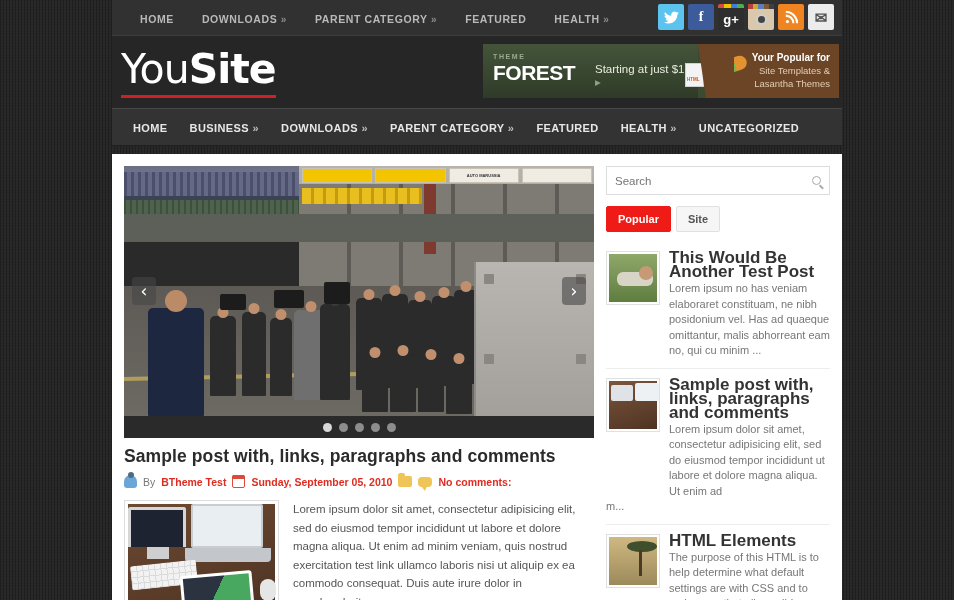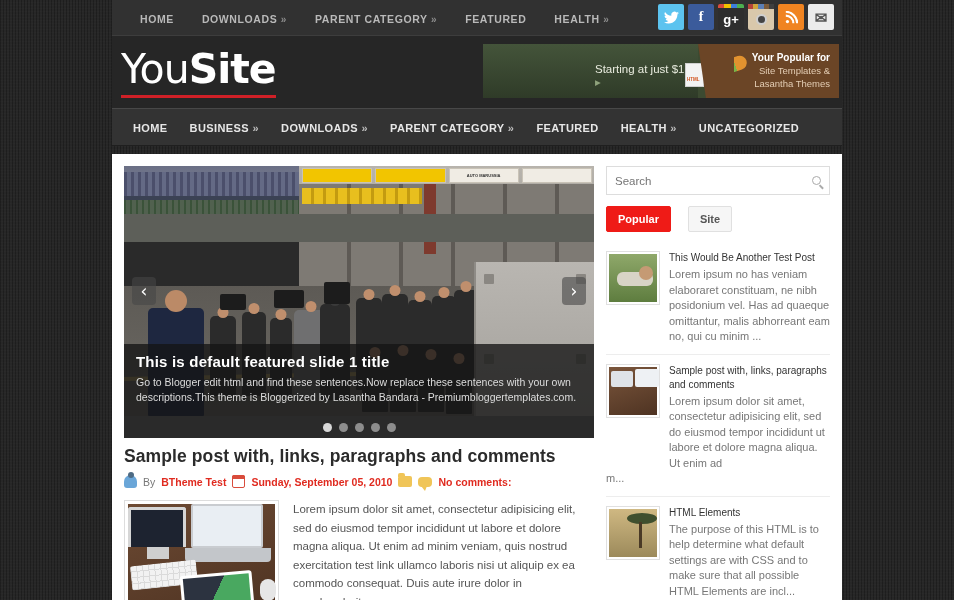--- a/index.html
+++ b/index.html
@@ -257,41 +257,41 @@
     background: #fff; margin-bottom: 11px;
   }
   .searchbox input {
     flex: 1; border: none; outline: none;
     font-size: 11.5px; color: #777;
     font-family: "Liberation Sans", sans-serif;
   }
   .mag { width: 9px; height: 9px; border: 1.5px solid #aaa; border-radius: 50%; position: relative; }
   .mag::after { content:""; position:absolute; right:-4px; bottom:-3px; width:5px; height:1.5px; background:#aaa; transform:rotate(45deg);}
 
-  .tabs { display: flex; gap: 17px; margin-bottom: 10px; }
+  .tabs { display: flex; gap: 5px; margin-bottom: 10px; }
   .tab {
     font-size: 11px; padding: 6px 11px; cursor: pointer;
     border: 1px solid #e0e0e0; background: #f6f6f6; color: #555; font-weight: bold;
     border-radius: 2px;
   }
   .tab.active { background: #ef1b17; border-color: #ef1b17; color: #fff; }
 
   .pitem { display: flex; gap: 9px; padding: 9px 0; border-bottom: 1px solid #ededed; }
   .pthumb { flex: 0 0 54px; height: 54px; border: 1px solid #e0e0e0; padding: 2px; background: #fff; position: relative; overflow: hidden;}
   .pt-in { position: absolute; inset: 2px; }
   .pt-pushup { background: linear-gradient(180deg,#8fa86a,#5e7d3f); }
   .pt-pushup::before{content:"";position:absolute;left:8px;top:18px;width:36px;height:14px;background:#d8d4c6;border-radius:6px;}
   .pt-pushup::after{content:"";position:absolute;left:30px;top:12px;width:14px;height:14px;border-radius:50%;background:#c59a74;}
   .pt-desk { background: linear-gradient(160deg,#7b563c,#4e3322); }
   .pt-desk::before{content:"";position:absolute;left:2px;top:4px;width:22px;height:16px;background:#dfe3e8;border-radius:2px;}
   .pt-desk::after{content:"";position:absolute;left:26px;top:2px;width:24px;height:18px;background:#eef1f4;border-radius:2px;}
   .pt-safari { background: linear-gradient(180deg,#cfb882,#9c8a5b); }
   .pt-safari::before{content:"";position:absolute;left:18px;top:4px;width:30px;height:11px;background:#3f4f2e;border-radius:50%;}
   .pt-safari::after{content:"";position:absolute;left:30px;top:13px;width:3px;height:26px;background:#4a3a26;}
-  .ptxt h4 { font-size: 10px; color: #333; font-weight: normal; line-height: 14px; margin-bottom: 2px; }
+  .ptxt h4 { font-size: 17px; color: #333; font-weight: bold; line-height: 14px; margin-bottom: 2px; }
   .ptxt p  { font-size: 11px; color: #777; line-height: 15.5px; }
   .pitem-wide { display:block; }
   .pitem-wide .row { display:flex; gap:9px; }
   .ptail { font-size: 11px; color: #777; line-height: 15.5px; }
 </style>
 </head>
 <body>
 
 <div class="topbar">
   <ul class="topnav">
@@ -330,20 +330,24 @@
   </div>
 </div>
 
 <div class="header">
   <div class="logo">
     <span class="light">You</span><b>Site</b>
   </div>
 
   <div class="adbanner">
     <div class="ad-left">
+      <div class="ad-tf">
+        <div class="t1">THEME</div>
+        <div class="t2">FOREST</div>
+      </div>
       <div class="ad-price">
         <span>Starting at just $10</span>
         <span class="arr">▸</span>
       </div>
       <div class="ad-icons">
         <div class="ad-blob"></div>
         <div class="ad-doc"><span>HTML</span></div>
         <div class="ad-wp"><span>W</span></div>
       </div>
     </div>
@@ -452,24 +456,20 @@
             <i style="left:8px;top:12px"></i>
               <i style="left:8px;top:92px"></i>
             <i style="right:8px;top:12px"></i>
               <i style="right:8px;top:92px"></i>
           </div>
         </div>
 
         <div class="sld-arrow sld-prev"><span>‹</span></div>
         <div class="sld-arrow sld-next"><span>›</span></div>
 
-        <div class="slide-cap">
-          <h2>This is default featured slide 1 title</h2>
-          <p>Go to Blogger edit html and find these sentences.Now replace these sentences with your own descriptions.This theme is Bloggerized by Lasantha Bandara - Premiumbloggertemplates.com.</p>
-        </div>
       </div>
       <div class="dots" style="bottom:6px">
         <span class="dot active"></span>
         <span class="dot"></span>
         <span class="dot"></span>
         <span class="dot"></span>
         <span class="dot"></span>
       </div>
     </div>
 

